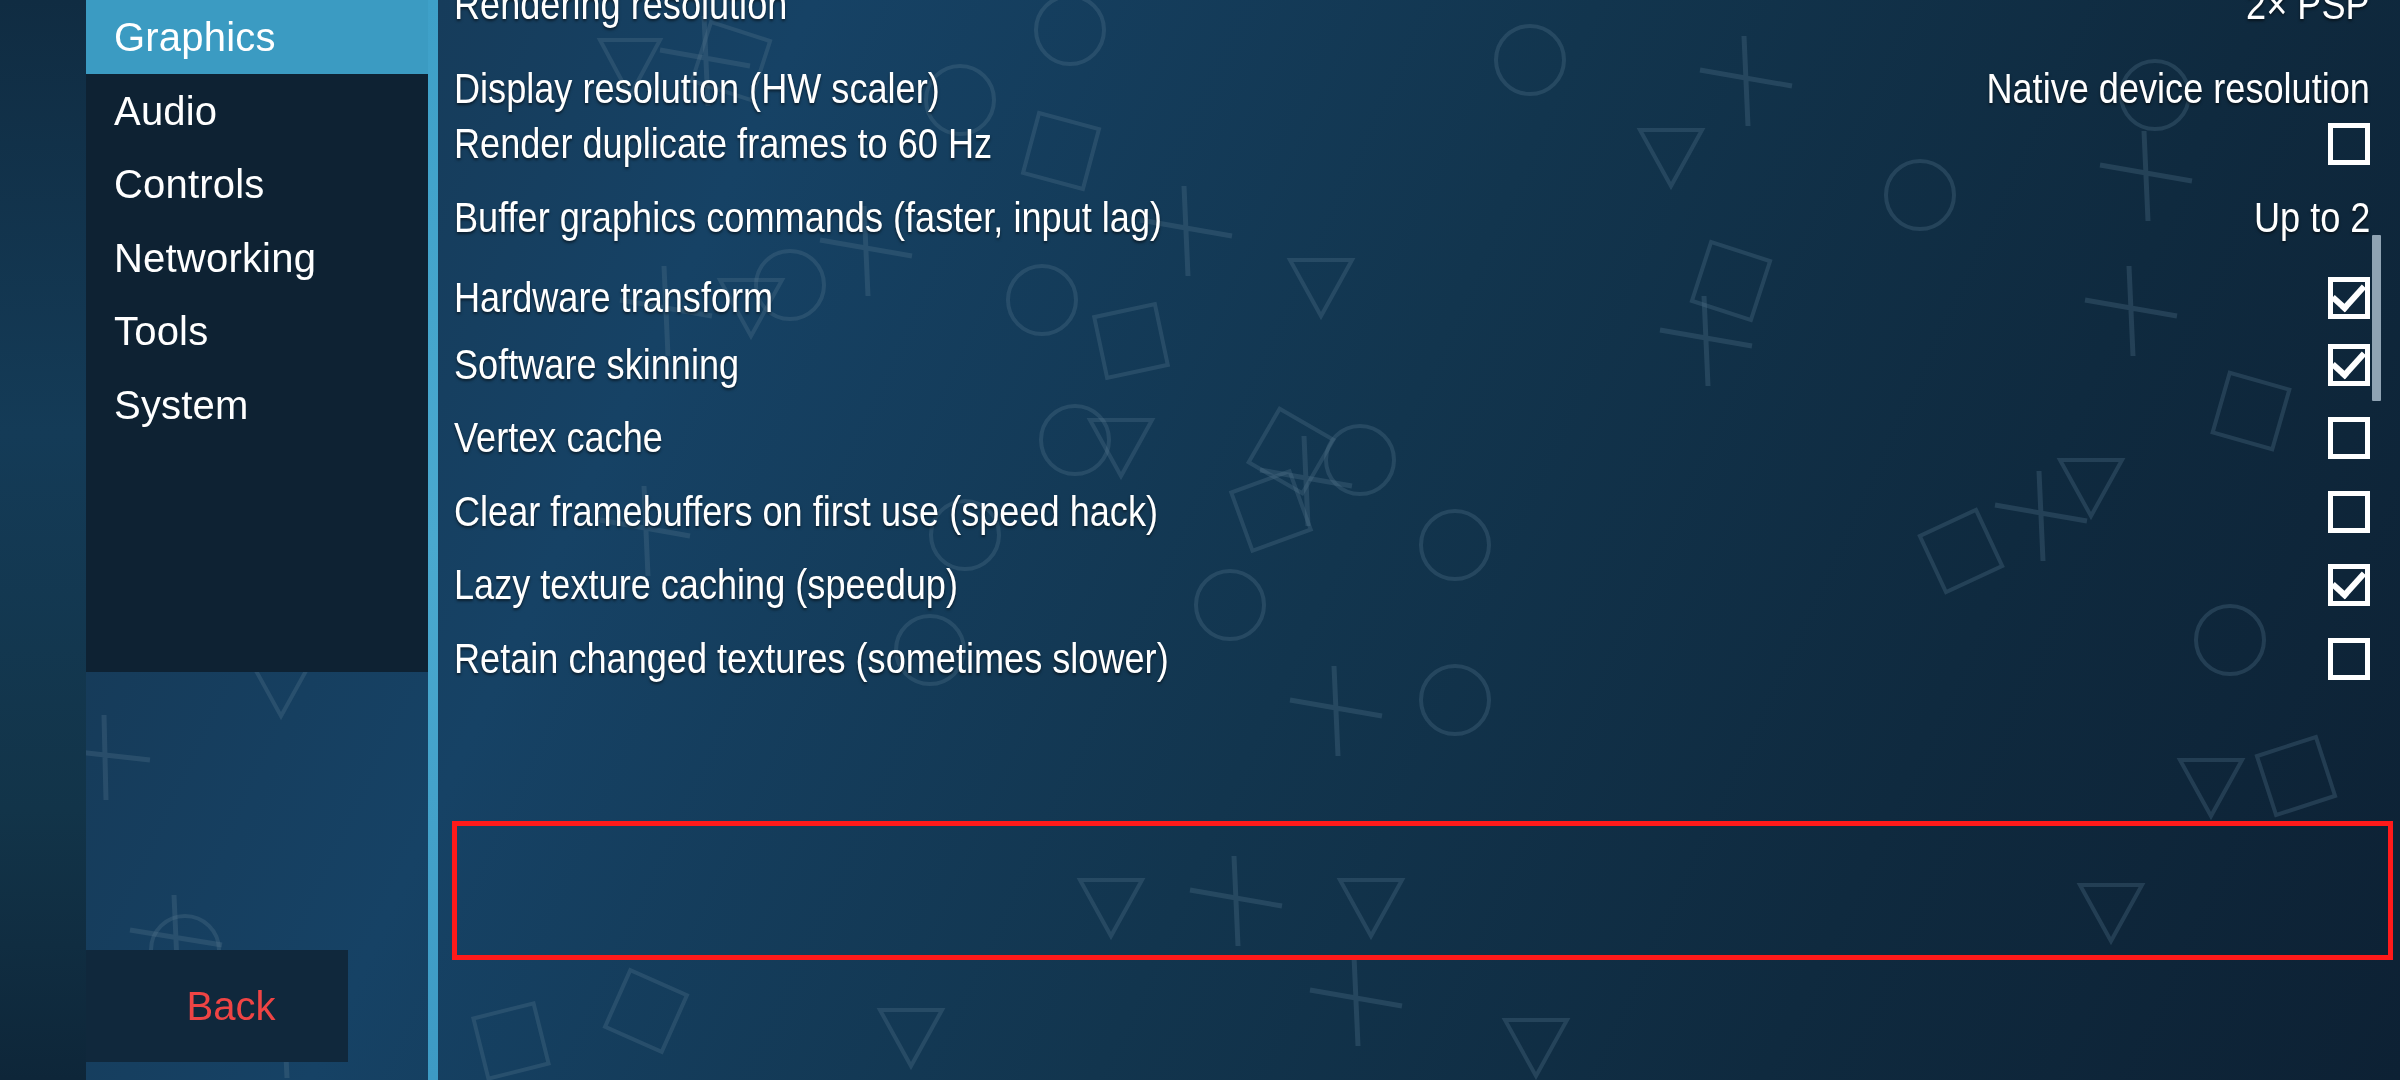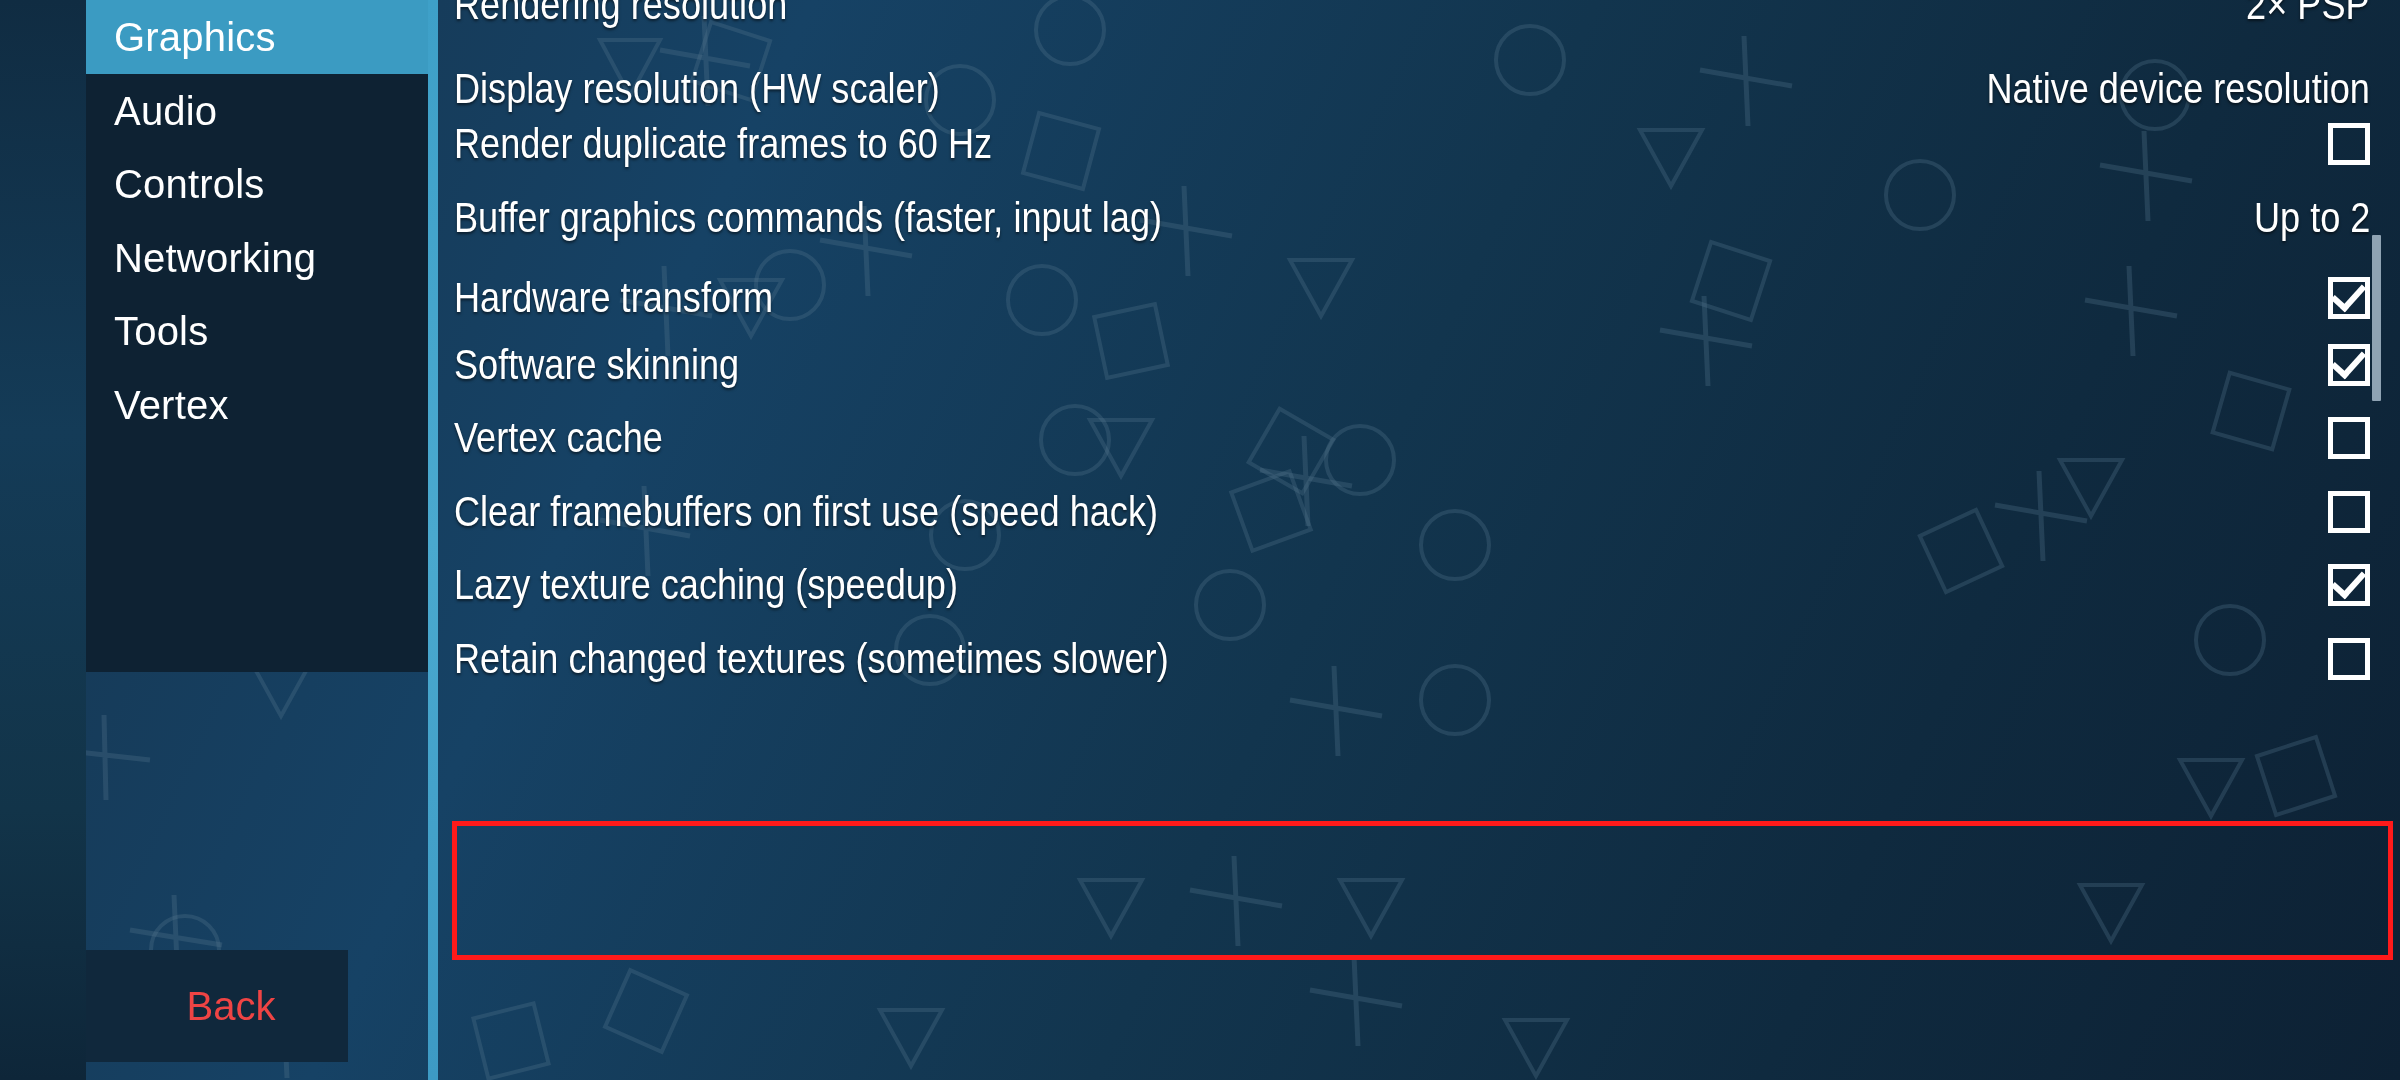--- a/index.html
+++ b/index.html
@@ -277,21 +277,21 @@
       <div class="tab" style="top:147px">
         <span>Controls</span>
       </div>
       <div class="tab" style="top:221px">
         <span>Networking</span>
       </div>
       <div class="tab" style="top:294px">
         <span>Tools</span>
       </div>
       <div class="tab" style="top:368px">
-        <span>Vertex</span>
+        <span>System</span>
       </div>
     </div>
 
     <div id="back-button">
       <span>Back</span>
     </div>
 
     <div class="divider-line"></div>
   </div>
 

